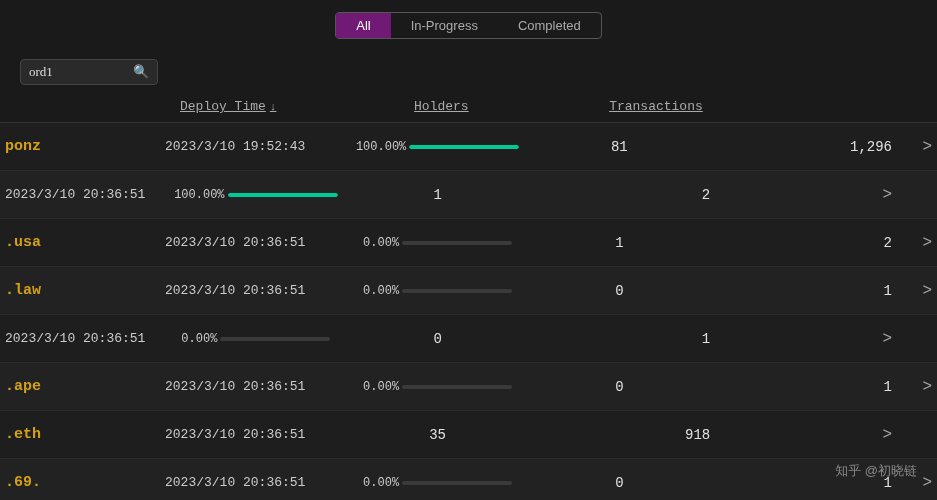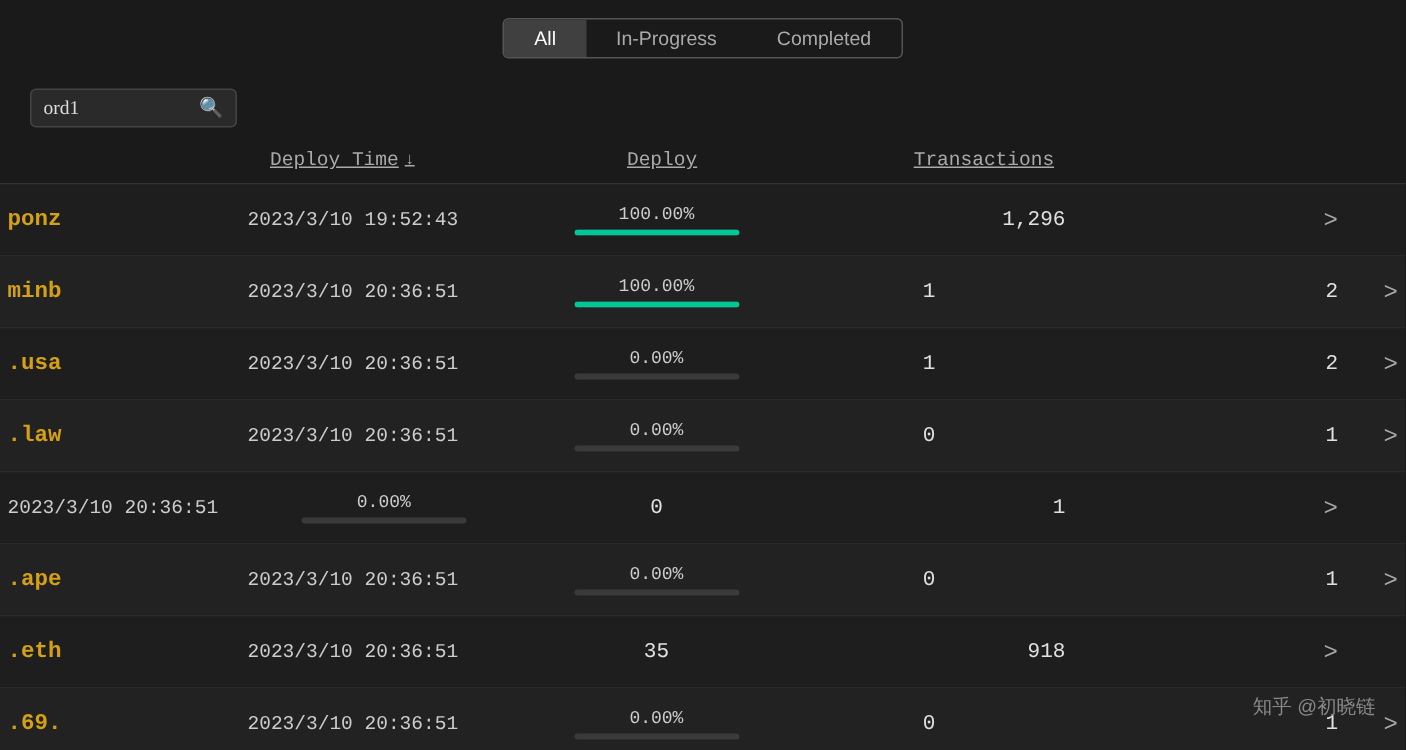--- a/index.html
+++ b/index.html
@@ -30,21 +30,21 @@
       padding: 5px 20px;
       cursor: pointer;
       font-size: 13px;
       background: transparent;
       color: #aaa;
       border: none;
       outline: none;
     }
 
     .tab.active {
-      background: #404040;
+      background: #701a75;
       color: #fff;
     }
 
     .search-row {
       display: flex;
       align-items: center;
       padding: 10px 20px 6px 20px;
     }
 
     .search-box {
@@ -142,21 +142,21 @@
       font-size: 15px;
     }
 
     .deploy-time {
       color: #ccc;
       font-size: 13px;
     }
 
     .progress-cell {
       display: flex;
-      flex-direction: column;
+      flex-direction: row;
       align-items: center;
       gap: 3px;
     }
 
     .progress-pct {
       font-size: 12px;
       color: #ccc;
     }
 
     .progress-bar-bg {
@@ -213,52 +213,52 @@
   </div>
 </div>
 
 <div class="table-container">
   <div class="table-header">
     <div class="col"></div>
     <div class="col">
       <span>Deploy Time</span>
       <span class="sort-icon">↓</span>
     </div>
-    <div class="col center">Deploy</div>
+    <div class="col center">Holders</div>
     <div class="col right">Transactions</div>
     <div class="col"></div>
   </div>
   <div id="table-body">
       <div class="table-row">
       <div class="cell">
         <span class="ticker">ponz</span>
       </div>
       <div class="cell">
         <span class="deploy-time">2023/3/10 19:52:43</span>
       </div>
       <div class="cell center">
         <div class="progress-cell">
           <span class="progress-pct">100.00%</span>
           <div class="progress-bar-bg">
             <div class="progress-bar-fill fill-green" style="width:100%"></div>
           </div>
         </div>
       </div>
+      <div class="cell center">
+        <span>81</span>
+      </div>
       <div class="cell right">
         <span>1,296</span>
       </div>
       <div class="cell right">
         <span class="chevron">&gt;</span>
       </div>
     </div>
       <div class="table-row">
       <div class="cell">
-        <span class="ticker">minb</span>
-      </div>
-      <div class="cell">
         <span class="deploy-time">2023/3/10 20:36:51</span>
       </div>
       <div class="cell center">
         <div class="progress-cell">
           <span class="progress-pct">100.00%</span>
           <div class="progress-bar-bg">
             <div class="progress-bar-fill fill-green" style="width:100%"></div>
           </div>
         </div>
       </div>

